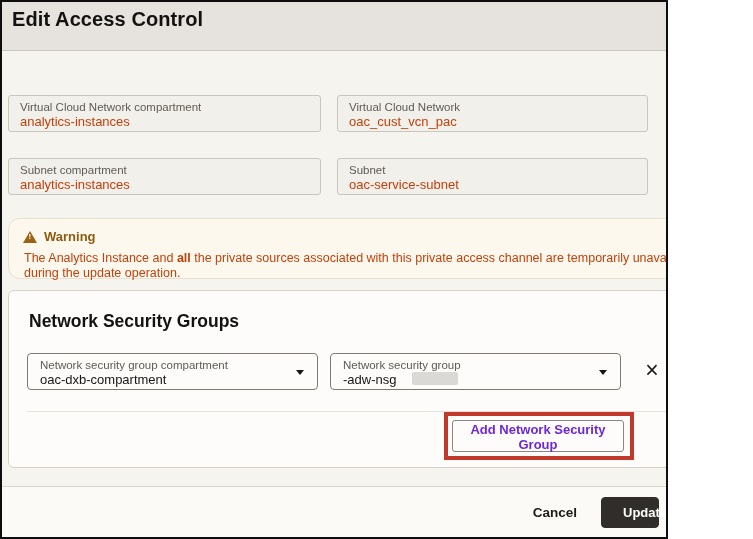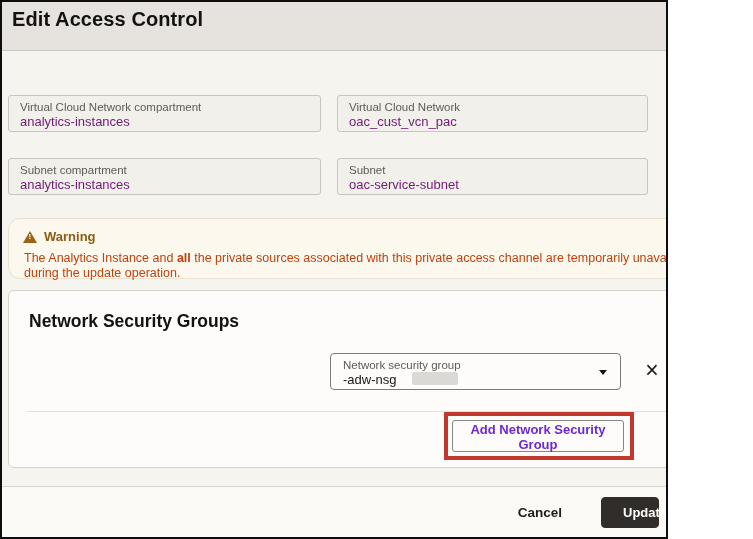--- a/index.html
+++ b/index.html
@@ -22,21 +22,21 @@
     position:absolute;left:10px;top:6px;
     font-size:20px;font-weight:700;letter-spacing:.1px;color:#131210;
   }
   
   .fieldbox{
     position:absolute;box-sizing:border-box;height:37px;
     background:#f2f0eb;border:1px solid #c9c5bf;border-radius:3px;
     padding:4px 11px 0 11px;overflow:hidden;
   }
   .fieldbox .lbl{font-size:11.5px;color:#5f5a54;line-height:14px;white-space:nowrap;}
-  .fieldbox .val{font-size:13px;color:#701a75;line-height:16px;white-space:nowrap;}
+  .fieldbox .val{font-size:13px;color:#c2410c;line-height:16px;white-space:nowrap;}
   #f1{left:6px;top:93px;width:313px;}
   #f2{left:335px;top:93px;width:311px;}
   #f3{left:6px;top:156px;width:313px;}
   #f4{left:335px;top:156px;width:311px;}
   
   .warning{
     position:absolute;left:6px;top:216px;width:735px;height:61px;
     box-sizing:border-box;background:#fcf8ee;border:1px solid #e8e1d0;border-radius:12px;
     padding:10px 14px;
   }
@@ -84,21 +84,21 @@
   .add-btn{
     position:absolute;left:443px;top:129px;width:172px;height:32px;
     box-sizing:border-box;background:#fdfcfa;border:1px solid #8b8680;border-radius:3px;
     font-size:13px;font-weight:700;color:#6d28d9;cursor:pointer;
     font-family:"Liberation Sans",sans-serif;
   }
   
   .footer{
     position:absolute;left:0;right:0;top:484px;bottom:0;
     background:#fbfaf7;border-top:1px solid #d9d6d0;
-    display:flex;align-items:center;justify-content:flex-end;gap:37px;
+    display:flex;align-items:center;justify-content:flex-end;gap:22px;
     padding-right:7px;box-sizing:border-box;
   }
   .cancel-btn{
     background:none;border:none;font-size:13.5px;font-weight:700;color:#1d1c1a;
     cursor:pointer;font-family:"Liberation Sans",sans-serif;padding:4px 2px;
   }
   .update-btn{
     width:58px;height:31px;background:#312d2a;border:1px solid #312d2a;border-radius:4px;
     color:#ffffff;font-size:13px;font-weight:700;cursor:pointer;
     font-family:"Liberation Sans",sans-serif;
@@ -135,20 +135,25 @@
     <div class="warn-head">
       <span class="warn-tri"></span>
       <span class="warn-title">Warning</span>
     </div>
     <div class="warn-msg"><span>The Analytics Instance and </span><b>all</b><span> the private sources associated with this private access channel are temporarily unavailable during the update operation.</span></div>
   </div>
 
   <div class="card">
     <div class="card-heading">Network Security Groups</div>
 
+    <div class="dropdown" id="dd1">
+      <div class="lbl">Network security group compartment</div>
+      <div class="val">oac-dxb-compartment</div>
+      <span class="caret"></span>
+    </div>
 
     <div class="dropdown" id="dd2">
       <div class="lbl">Network security group</div>
       <div class="val"><span>-adw-nsg</span><span class="redact"></span></div>
       <span class="caret"></span>
     </div>
 
     <button class="row-remove"><span>×</span></button>
 
     <div class="card-divider"></div>

